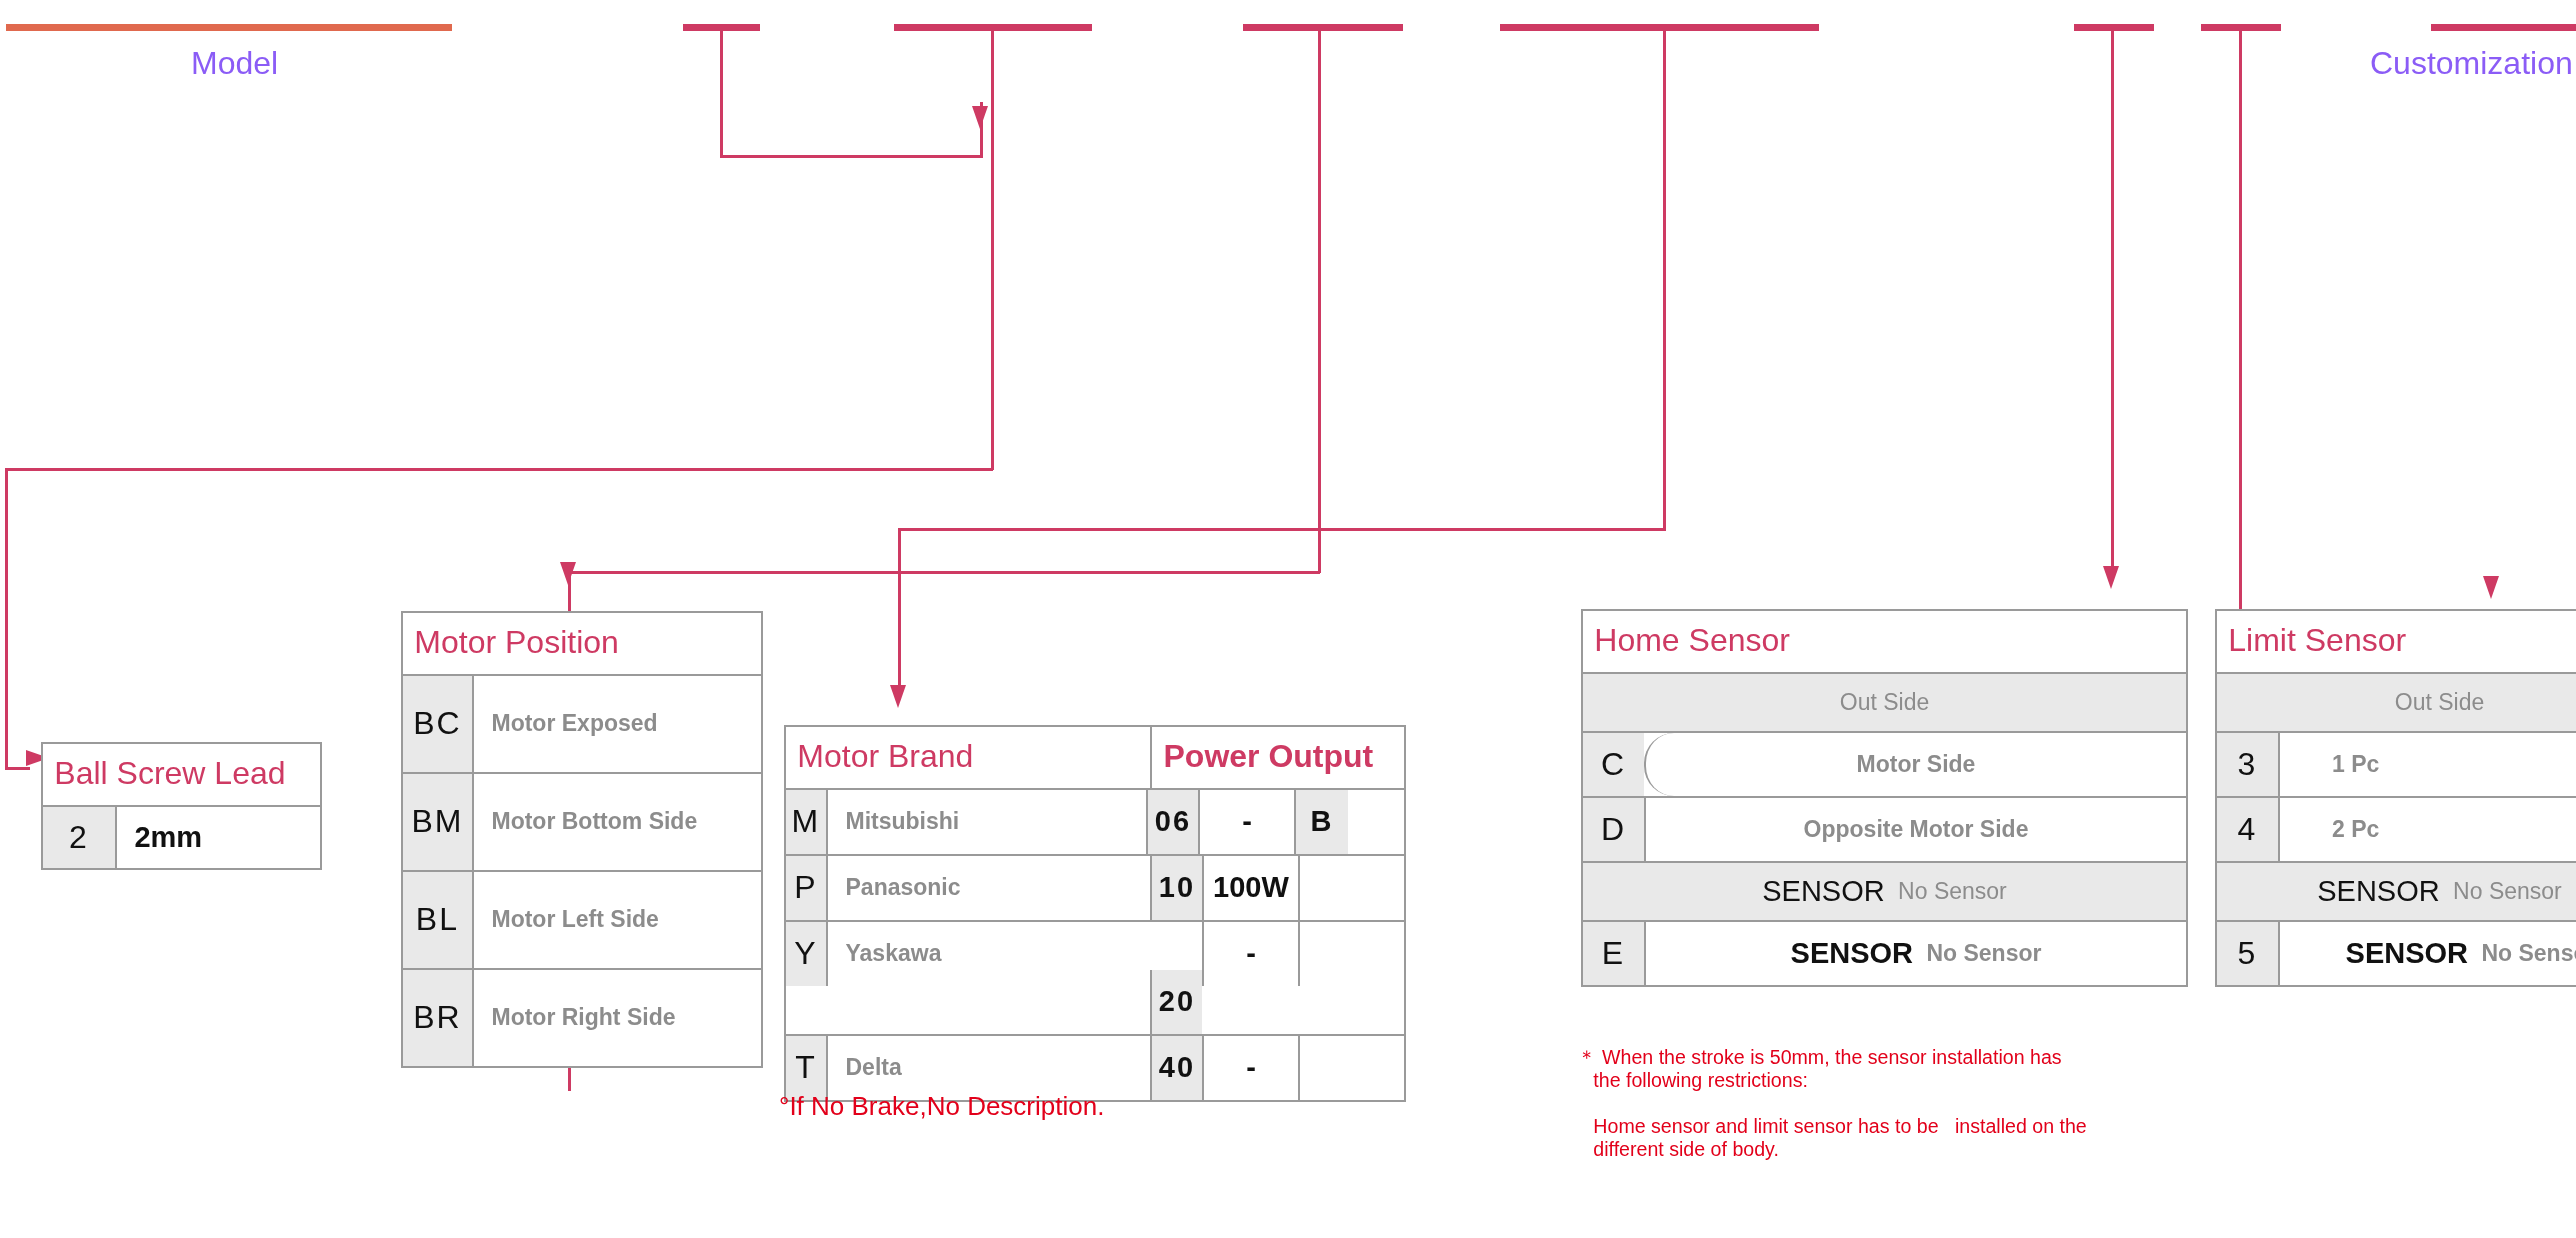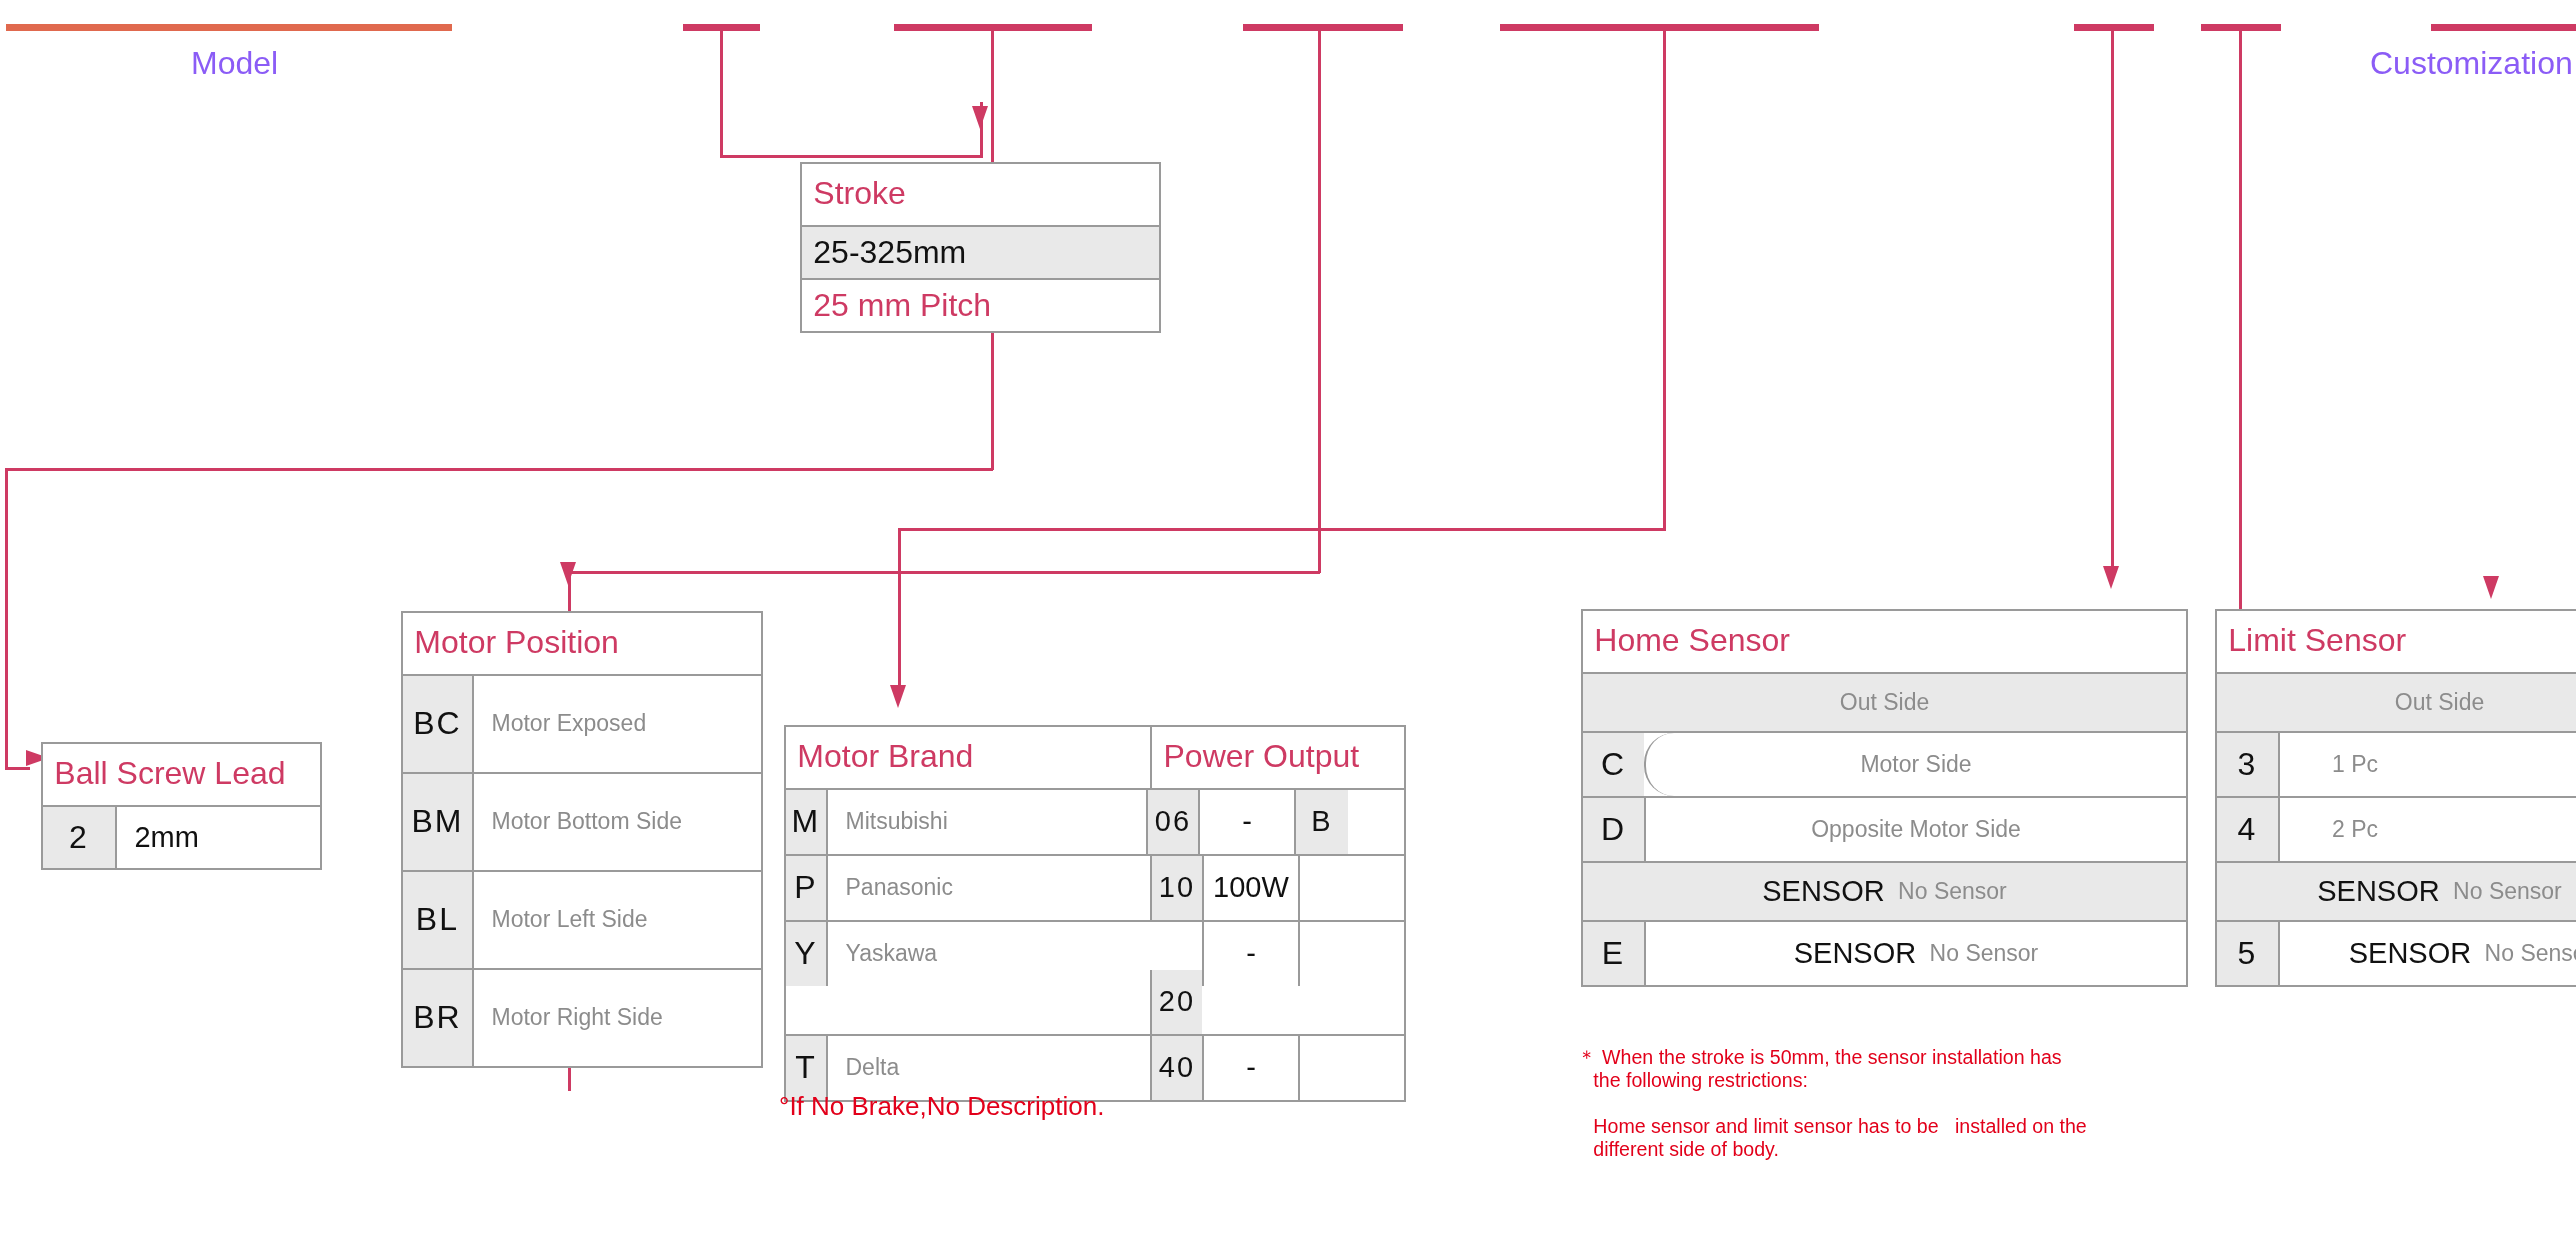--- a/index.html
+++ b/index.html
@@ -25,21 +25,21 @@
   
   .box{position:absolute;border:2.1px solid #9a9a9a;background:#fff;box-sizing:border-box;}
   .bx-title{color:#CE3A63;font-size:32px;padding:13.4px 11.3px 15.5px 11.3px;line-height:1;white-space:nowrap;}
   .rowline{display:flex;border-top:2.1px solid #9a9a9a;}
   .cell{box-sizing:border-box;display:flex;align-items:center;}
   .shade{background:#E9E9E9;}
   .code{font-size:32px;color:#111;justify-content:center;letter-spacing:2.1px;}
   .desc{font-size:23px;color:#8C8C8C;padding-left:17.5px;}
   .desc.ctr{justify-content:center;padding-left:0;}
   .blk{font-size:29px;color:#111;}
-  .divv{border-left:2.1px solid #9a9a9a;}
+  .divv{border-left:2.1px solid #9a9a9a;font-weight:bold;}
 
   
   .srow{border-top:2.1px solid #9a9a9a;padding:7.2px 11.3px;font-size:32px;line-height:1.15;}
   .srow.v{background:#E9E9E9;color:#111;}
   .srow.p{color:#CE3A63;}
 
   
   .note{position:absolute;color:#E2001A;white-space:pre;line-height:1.18;}
 </style>
 </head>
@@ -146,25 +146,20 @@
     <div class="rowline">
       <div class="cell code shade" style="width:69px;height:96px;">BL</div>
       <div class="cell desc divv" style="width:289px;height:96px;">Motor Left Side</div>
     </div>
     <div class="rowline">
       <div class="cell code shade" style="width:69px;height:96px;">BR</div>
       <div class="cell desc divv" style="width:289px;height:96px;">Motor Right Side</div>
     </div>
   </div>
 
-  <div class="box" style="left:800px;top:162px;width:361px;">
-    <div class="bx-title">Stroke</div>
-    <div class="srow v">25-325mm</div>
-    <div class="srow p">25 mm Pitch</div>
-  </div>
 
   <div class="box" style="left:784px;top:725px;width:622px;">
 
     <div style="display:flex;">
       <div class="bx-title" style="width:366px;box-sizing:border-box;">Motor Brand</div>
       <div class="bx-title divv" style="width:255px;box-sizing:border-box;">Power Output</div>
     </div>
 
     <div class="rowline">
       <div class="cell code shade" style="width:40px;height:64px;">M</div>

